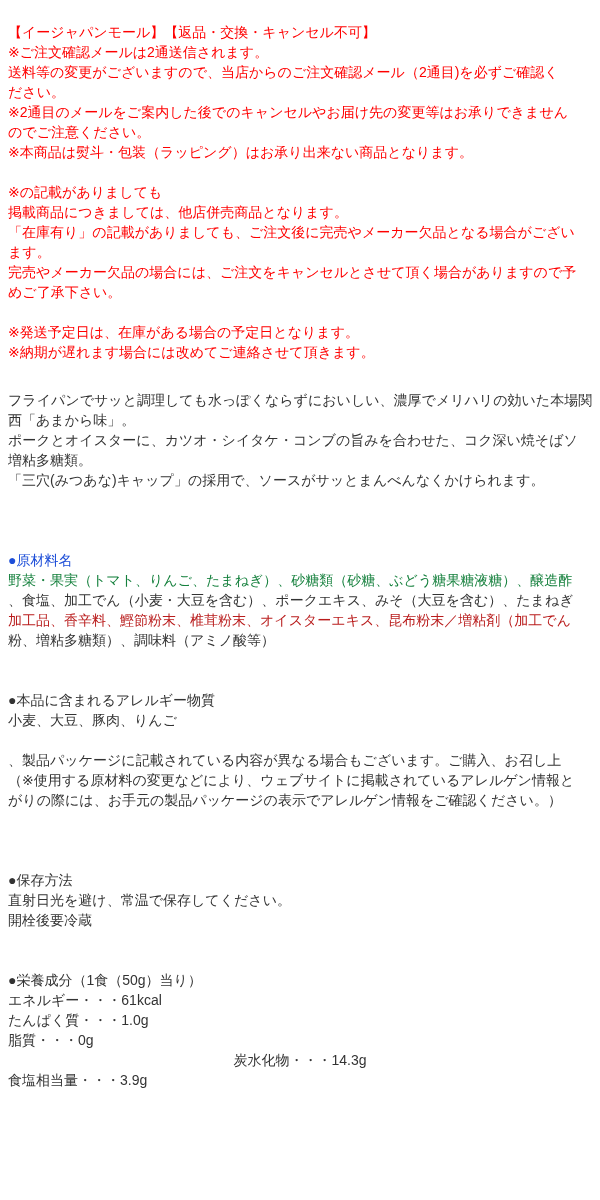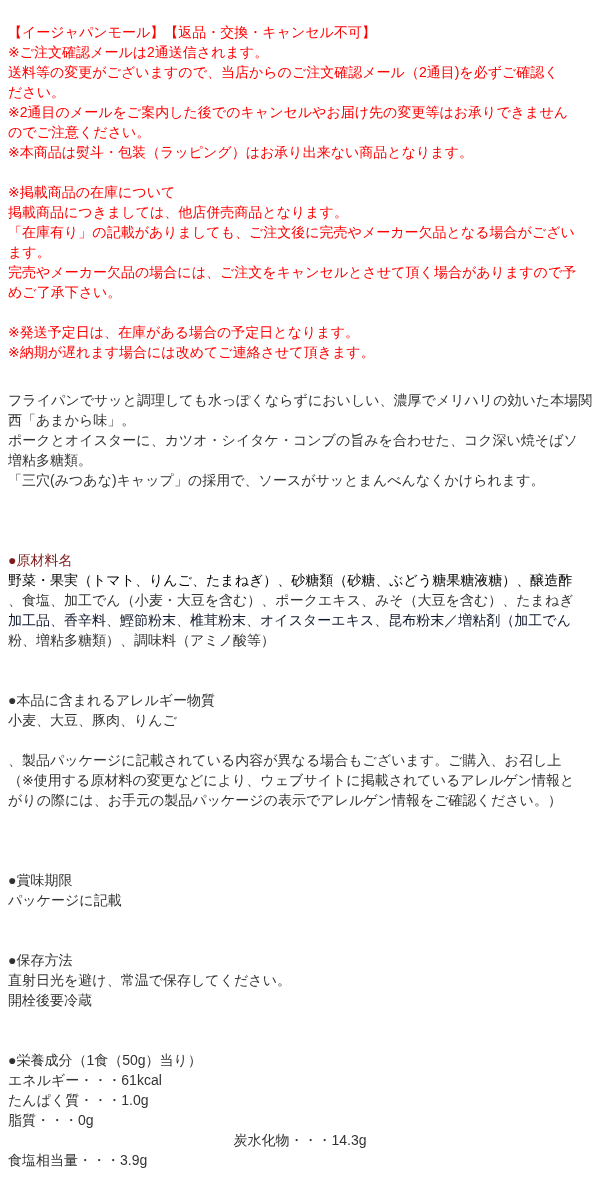--- a/index.html
+++ b/index.html
@@ -40,57 +40,53 @@
     <div class="section red-text" style="margin-bottom: 20px;">
       <div class="text-line" style="color: rgb(255, 0, 0);">【イージャパンモール】【返品・交換・キャンセル不可】</div>
       <div class="text-line" style="color: rgb(255, 0, 0);">※ご注文確認メールは2通送信されます。</div>
       <div class="text-line" style="color: rgb(255, 0, 0);">送料等の変更がございますので、当店からのご注文確認メール（2通目)を必ずご確認く</div>
       <div class="text-line" style="color: rgb(255, 0, 0);">ださい。</div>
       <div class="text-line" style="color: rgb(255, 0, 0);">※2通目のメールをご案内した後でのキャンセルやお届け先の変更等はお承りできません</div>
       <div class="text-line" style="color: rgb(255, 0, 0);">のでご注意ください。</div>
       <div class="text-line" style="color: rgb(255, 0, 0);">※本商品は熨斗・包装（ラッピング）はお承り出来ない商品となります。</div>
     </div>
     <div class="section red-text" style="margin-bottom: 20px;">
-      <div class="text-line" style="color: rgb(255, 0, 0);">※掲載商品の在庫について</div>
+      <div class="text-line" style="color: rgb(255, 0, 0);">※の記載がありましても</div>
       <div class="text-line" style="color: rgb(255, 0, 0);">掲載商品につきましては、他店併売商品となります。</div>
       <div class="text-line" style="color: rgb(255, 0, 0);">「在庫有り」の記載がありましても、ご注文後に完売やメーカー欠品となる場合がござい</div>
       <div class="text-line" style="color: rgb(255, 0, 0);">ます。</div>
       <div class="text-line" style="color: rgb(255, 0, 0);">完売やメーカー欠品の場合には、ご注文をキャンセルとさせて頂く場合がありますので予</div>
       <div class="text-line" style="color: rgb(255, 0, 0);">めご了承下さい。</div>
     </div>
     <div class="section red-text" style="margin-bottom: 28px;">
       <div class="text-line" style="color: rgb(255, 0, 0);">※発送予定日は、在庫がある場合の予定日となります。</div>
       <div class="text-line" style="color: rgb(255, 0, 0);">※納期が遅れます場合には改めてご連絡させて頂きます。</div>
     </div>
     <div class="section black-text" style="margin-bottom: 60px;">
       <div class="text-line" style="color: rgb(51, 51, 51);">フライパンでサッと調理しても水っぽくならずにおいしい、濃厚でメリハリの効いた本場関</div>
       <div class="text-line" style="color: rgb(51, 51, 51);">西「あまから味」。</div>
       <div class="text-line" style="color: rgb(51, 51, 51);">ポークとオイスターに、カツオ・シイタケ・コンブの旨みを合わせた、コク深い焼そばソ</div>
       <div class="text-line" style="color: rgb(51, 51, 51);">増粘多糖類。</div>
       <div class="text-line" style="color: rgb(51, 51, 51);">「三穴(みつあな)キャップ」の採用で、ソースがサッとまんべんなくかけられます。</div>
     </div>
     <div class="section black-text" style="margin-bottom: 40px;">
-      <div class="text-line" style="color: #7f1d1d;">●原材料名</div>
-      <div class="text-line" style="color: #000000;">野菜・果実（トマト、りんご、たまねぎ）、砂糖類（砂糖、ぶどう糖果糖液糖）、醸造酢</div>
+      <div class="text-line" style="color: #1d4ed8;">●原材料名</div>
+      <div class="text-line" style="color: #15803d;">野菜・果実（トマト、りんご、たまねぎ）、砂糖類（砂糖、ぶどう糖果糖液糖）、醸造酢</div>
       <div class="text-line" style="color: rgb(51, 51, 51);">、食塩、加工でん（小麦・大豆を含む）、ポークエキス、みそ（大豆を含む）、たまねぎ</div>
-      <div class="text-line" style="color: #0f172a;">加工品、香辛料、鰹節粉末、椎茸粉末、オイスターエキス、昆布粉末／増粘剤（加工でん</div>
+      <div class="text-line" style="color: #b91c1c;">加工品、香辛料、鰹節粉末、椎茸粉末、オイスターエキス、昆布粉末／増粘剤（加工でん</div>
       <div class="text-line" style="color: rgb(51, 51, 51);">粉、増粘多糖類）、調味料（アミノ酸等）</div>
     </div>
     <div class="section black-text" style="margin-bottom: 20px;">
       <div class="text-line" style="color: rgb(51, 51, 51);">●本品に含まれるアレルギー物質</div>
       <div class="text-line" style="color: rgb(51, 51, 51);">小麦、大豆、豚肉、りんご</div>
     </div>
     <div class="section black-text" style="margin-bottom: 60px;">
       <div class="text-line" style="color: rgb(51, 51, 51);">、製品パッケージに記載されている内容が異なる場合もございます。ご購入、お召し上</div>
       <div class="text-line" style="color: rgb(51, 51, 51);">（※使用する原材料の変更などにより、ウェブサイトに掲載されているアレルゲン情報と</div>
       <div class="text-line" style="color: rgb(51, 51, 51);">がりの際には、お手元の製品パッケージの表示でアレルゲン情報をご確認ください。）</div>
-    </div>
-    <div class="section black-text" style="margin-bottom: 40px;">
-      <div class="text-line" style="color: rgb(51, 51, 51);">●賞味期限</div>
-      <div class="text-line" style="color: rgb(51, 51, 51);">パッケージに記載</div>
     </div>
     <div class="section black-text" style="margin-bottom: 40px;">
       <div class="text-line" style="color: rgb(51, 51, 51);">●保存方法</div>
       <div class="text-line" style="color: rgb(51, 51, 51);">直射日光を避け、常温で保存してください。</div>
       <div class="text-line" style="color: rgb(51, 51, 51);">開栓後要冷蔵</div>
     </div>
     <div class="section black-text" style="margin-bottom: 0px;">
       <div class="text-line" style="color: rgb(51, 51, 51);">●栄養成分（1食（50g）当り）</div>
       <div class="text-line" style="color: rgb(51, 51, 51);">エネルギー・・・61kcal</div>
       <div class="text-line" style="color: rgb(51, 51, 51);">たんぱく質・・・1.0g</div>

